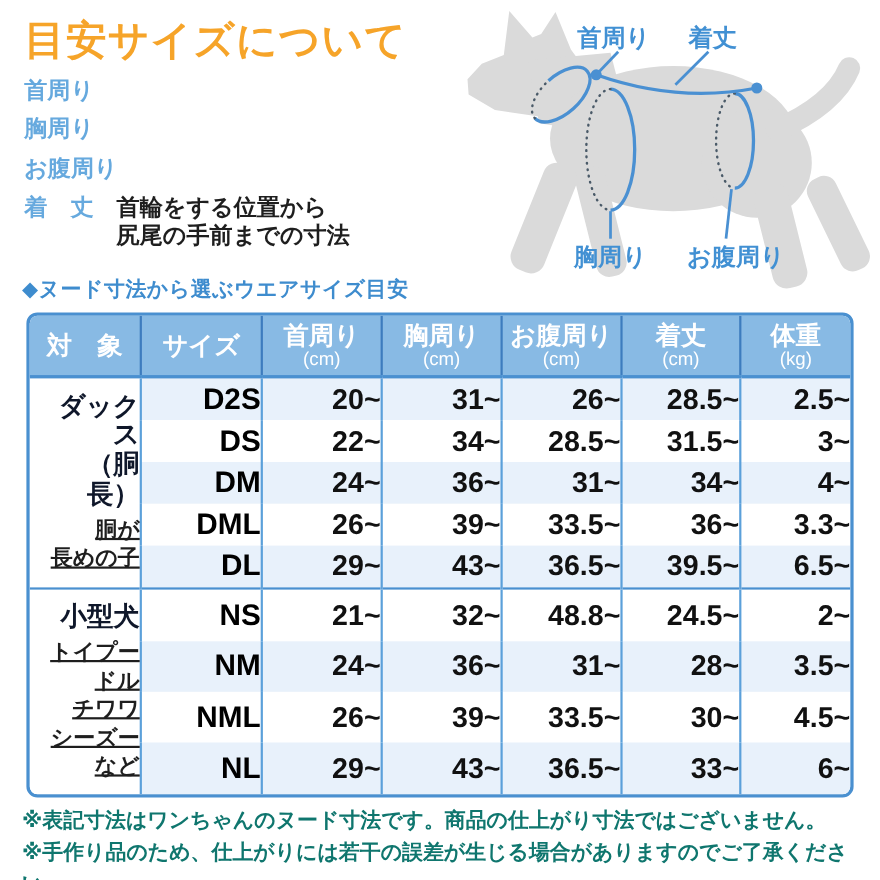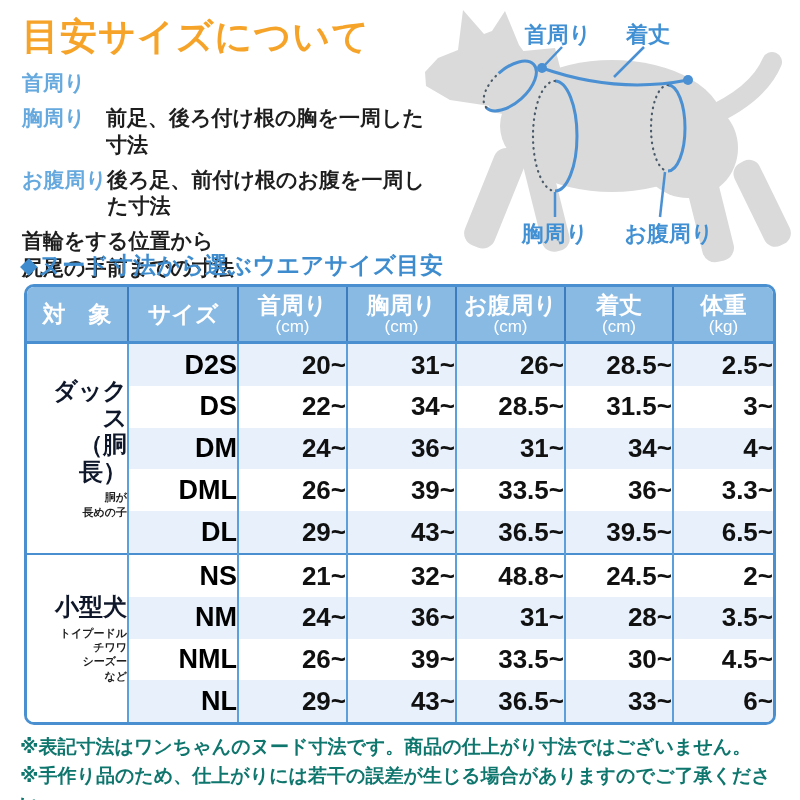--- a/index.html
+++ b/index.html
@@ -10,21 +10,21 @@
     font-size:37px; font-weight:700; color:#F6A429; letter-spacing:1px;
   }
 
   .defs { position:absolute; left:22px; top:70px; width:410px; }
   .def-row { display:flex; margin-bottom:9px; font-size:21px; line-height:1.25; }
   .def-term { min-width:84px; flex-shrink:0; color:#66A9DE; font-weight:700; }
   .def-text { color:#1E1E1E; font-weight:600; white-space:pre-line; }
 
   .section-title {
     position:absolute; left:20px; top:250px;
-    font-size:23px; font-weight:700; color:#3E8CCE; letter-spacing:0.5px;
+    font-size:19px; font-weight:700; color:#3E8CCE; letter-spacing:0.5px;
   }
 
   .dog-svg { position:absolute; left:420px; top:0; }
   .dotted { stroke:#4A5A68; stroke-width:2.2; stroke-dasharray:0.6 5.2; stroke-linecap:round; fill:none; }
   .dia-label { font-size:22px; font-weight:700; fill:#4190D3; text-anchor:middle; }
 
   .table-wrap {
     position:absolute; left:24px; top:284px; width:752px; height:441px;
     border:3px solid #4A90D0; border-radius:10px; overflow:hidden;
     background:#ffffff; box-sizing:border-box;
@@ -42,43 +42,42 @@
     text-align:right; vertical-align:middle; padding:0;
     font-size:26px; font-weight:600; color:#111111;
     border-left:2px solid #5BA0DA; background:#ffffff;
   }
   tr.light td { background:#E8F1FB; }
   td.group { background:#ffffff !important; border-left:none; }
   tr.g2start td { border-top:2px solid #4A90D0; }
   td.size { font-weight:700; font-size:27px; color:#000000; }
   .g-name { color:#0f172a; font-size:24px; font-weight:700; line-height:1.12;margin-left:20px; }
   .g-name:empty { display:none; }
-  .g-sub { color:#1E1E1E; font-size:11px; font-weight:600; line-height:1.3; margin-top:5px; white-space:pre-line; }
+  .g-sub { color:#1E1E1E; font-size:20px; font-weight:600; line-height:1.3; margin-top:5px; white-space:pre-line;text-decoration:underline; }
 
   .notes { position:absolute; left:20px; top:733px; width:770px; }
   .note { color:#0f766e; font-size:19px; font-weight:700; line-height:1.5; margin:0; }
 </style>
 </head>
 <body>
 
 <div class="title">目安サイズについて</div>
 
 <div class="defs">
   <div class="def-row">
     <div class="def-term">首周り</div>
   </div>
   <div class="def-row">
     <div class="def-term">胸周り</div>
-    <div class="def-text">前足、後ろ付け根の胸を一周した寸法</div>
   </div>
   <div class="def-row">
     <div class="def-term">お腹周り</div>
-    <div class="def-text">後ろ足、前付け根のお腹を一周した寸法</div>
-  </div>
-  <div class="def-row">
+  </div>
+  <div class="def-row">
+    <div class="def-term">着　丈</div>
     <div class="def-text">首輪をする位置から
 尻尾の手前までの寸法</div>
   </div>
 </div>
 
 <svg class="dog-svg" width="378" height="278" viewBox="0 0 378 278" xmlns="http://www.w3.org/2000/svg">
   <g fill="#DADADA">
     <polygon points="5,72 18,58 38,50 43,10 64,34 72,31 85,11 99,45 107,56 110,80 100,102 70,106 30,100 6,86"></polygon>
     <polygon points="60,55 135,48 155,125 70,112"></polygon>
     <ellipse cx="192" cy="126" rx="112" ry="66"></ellipse>

